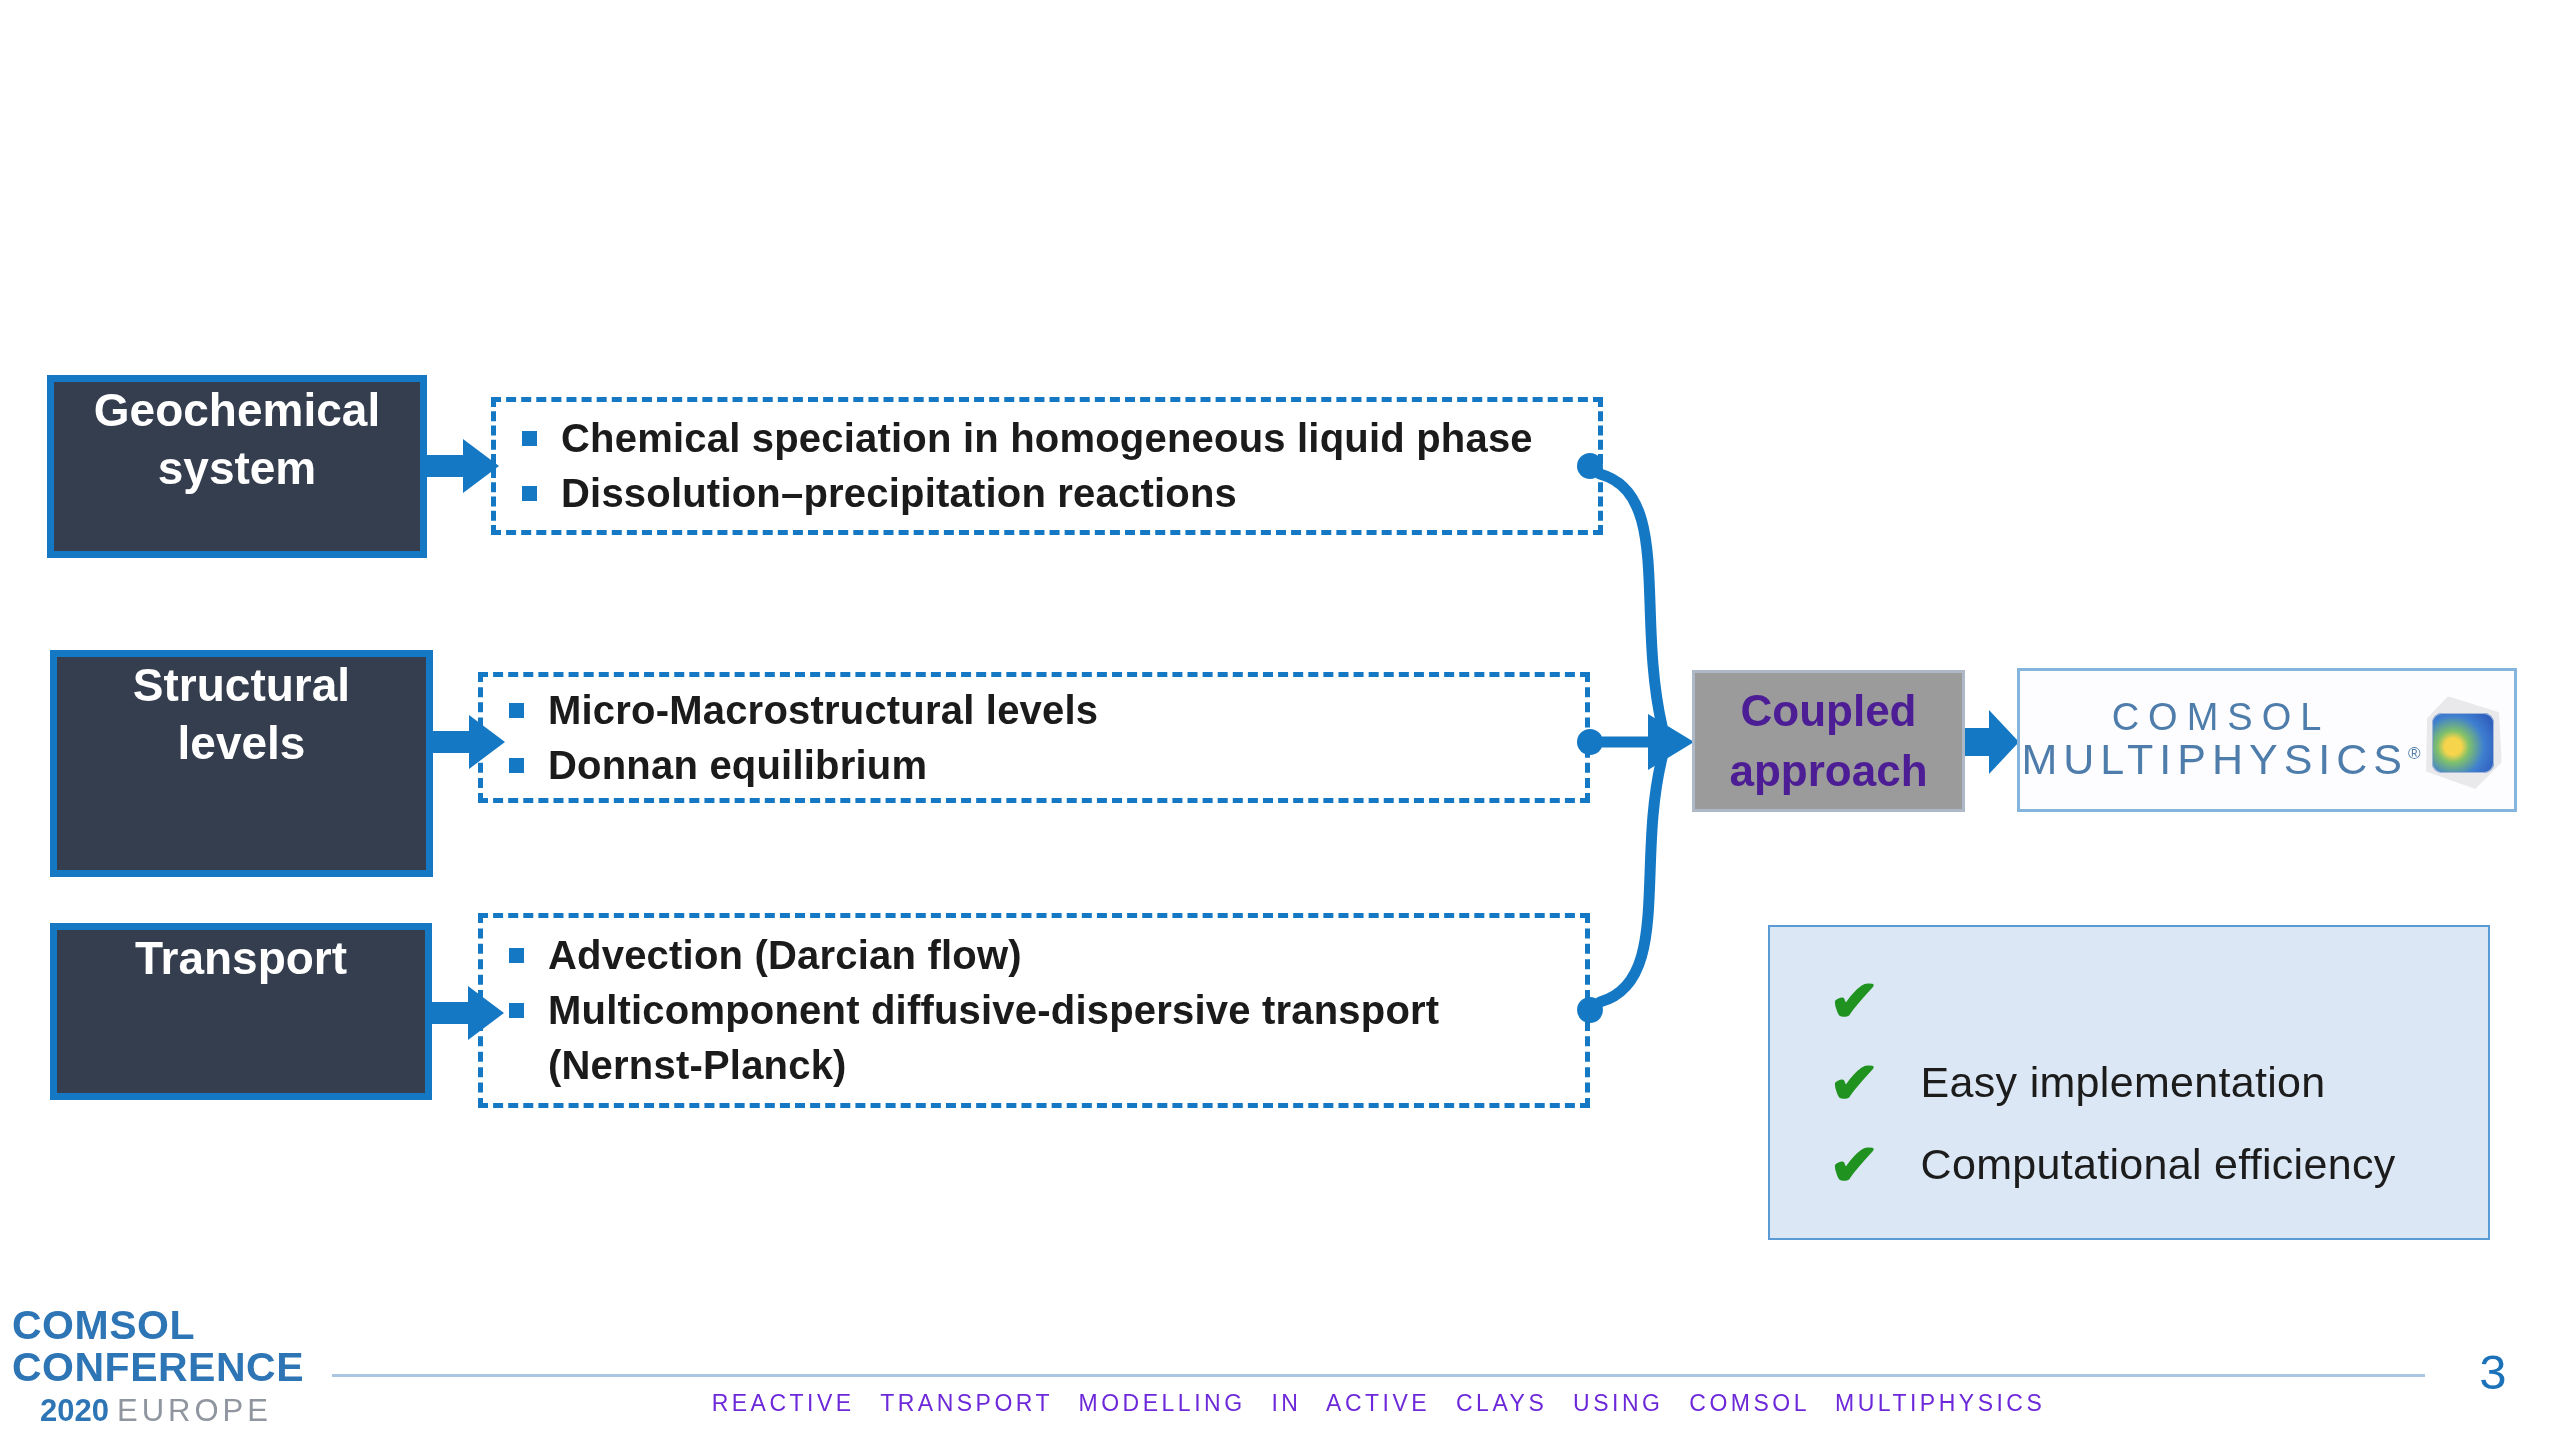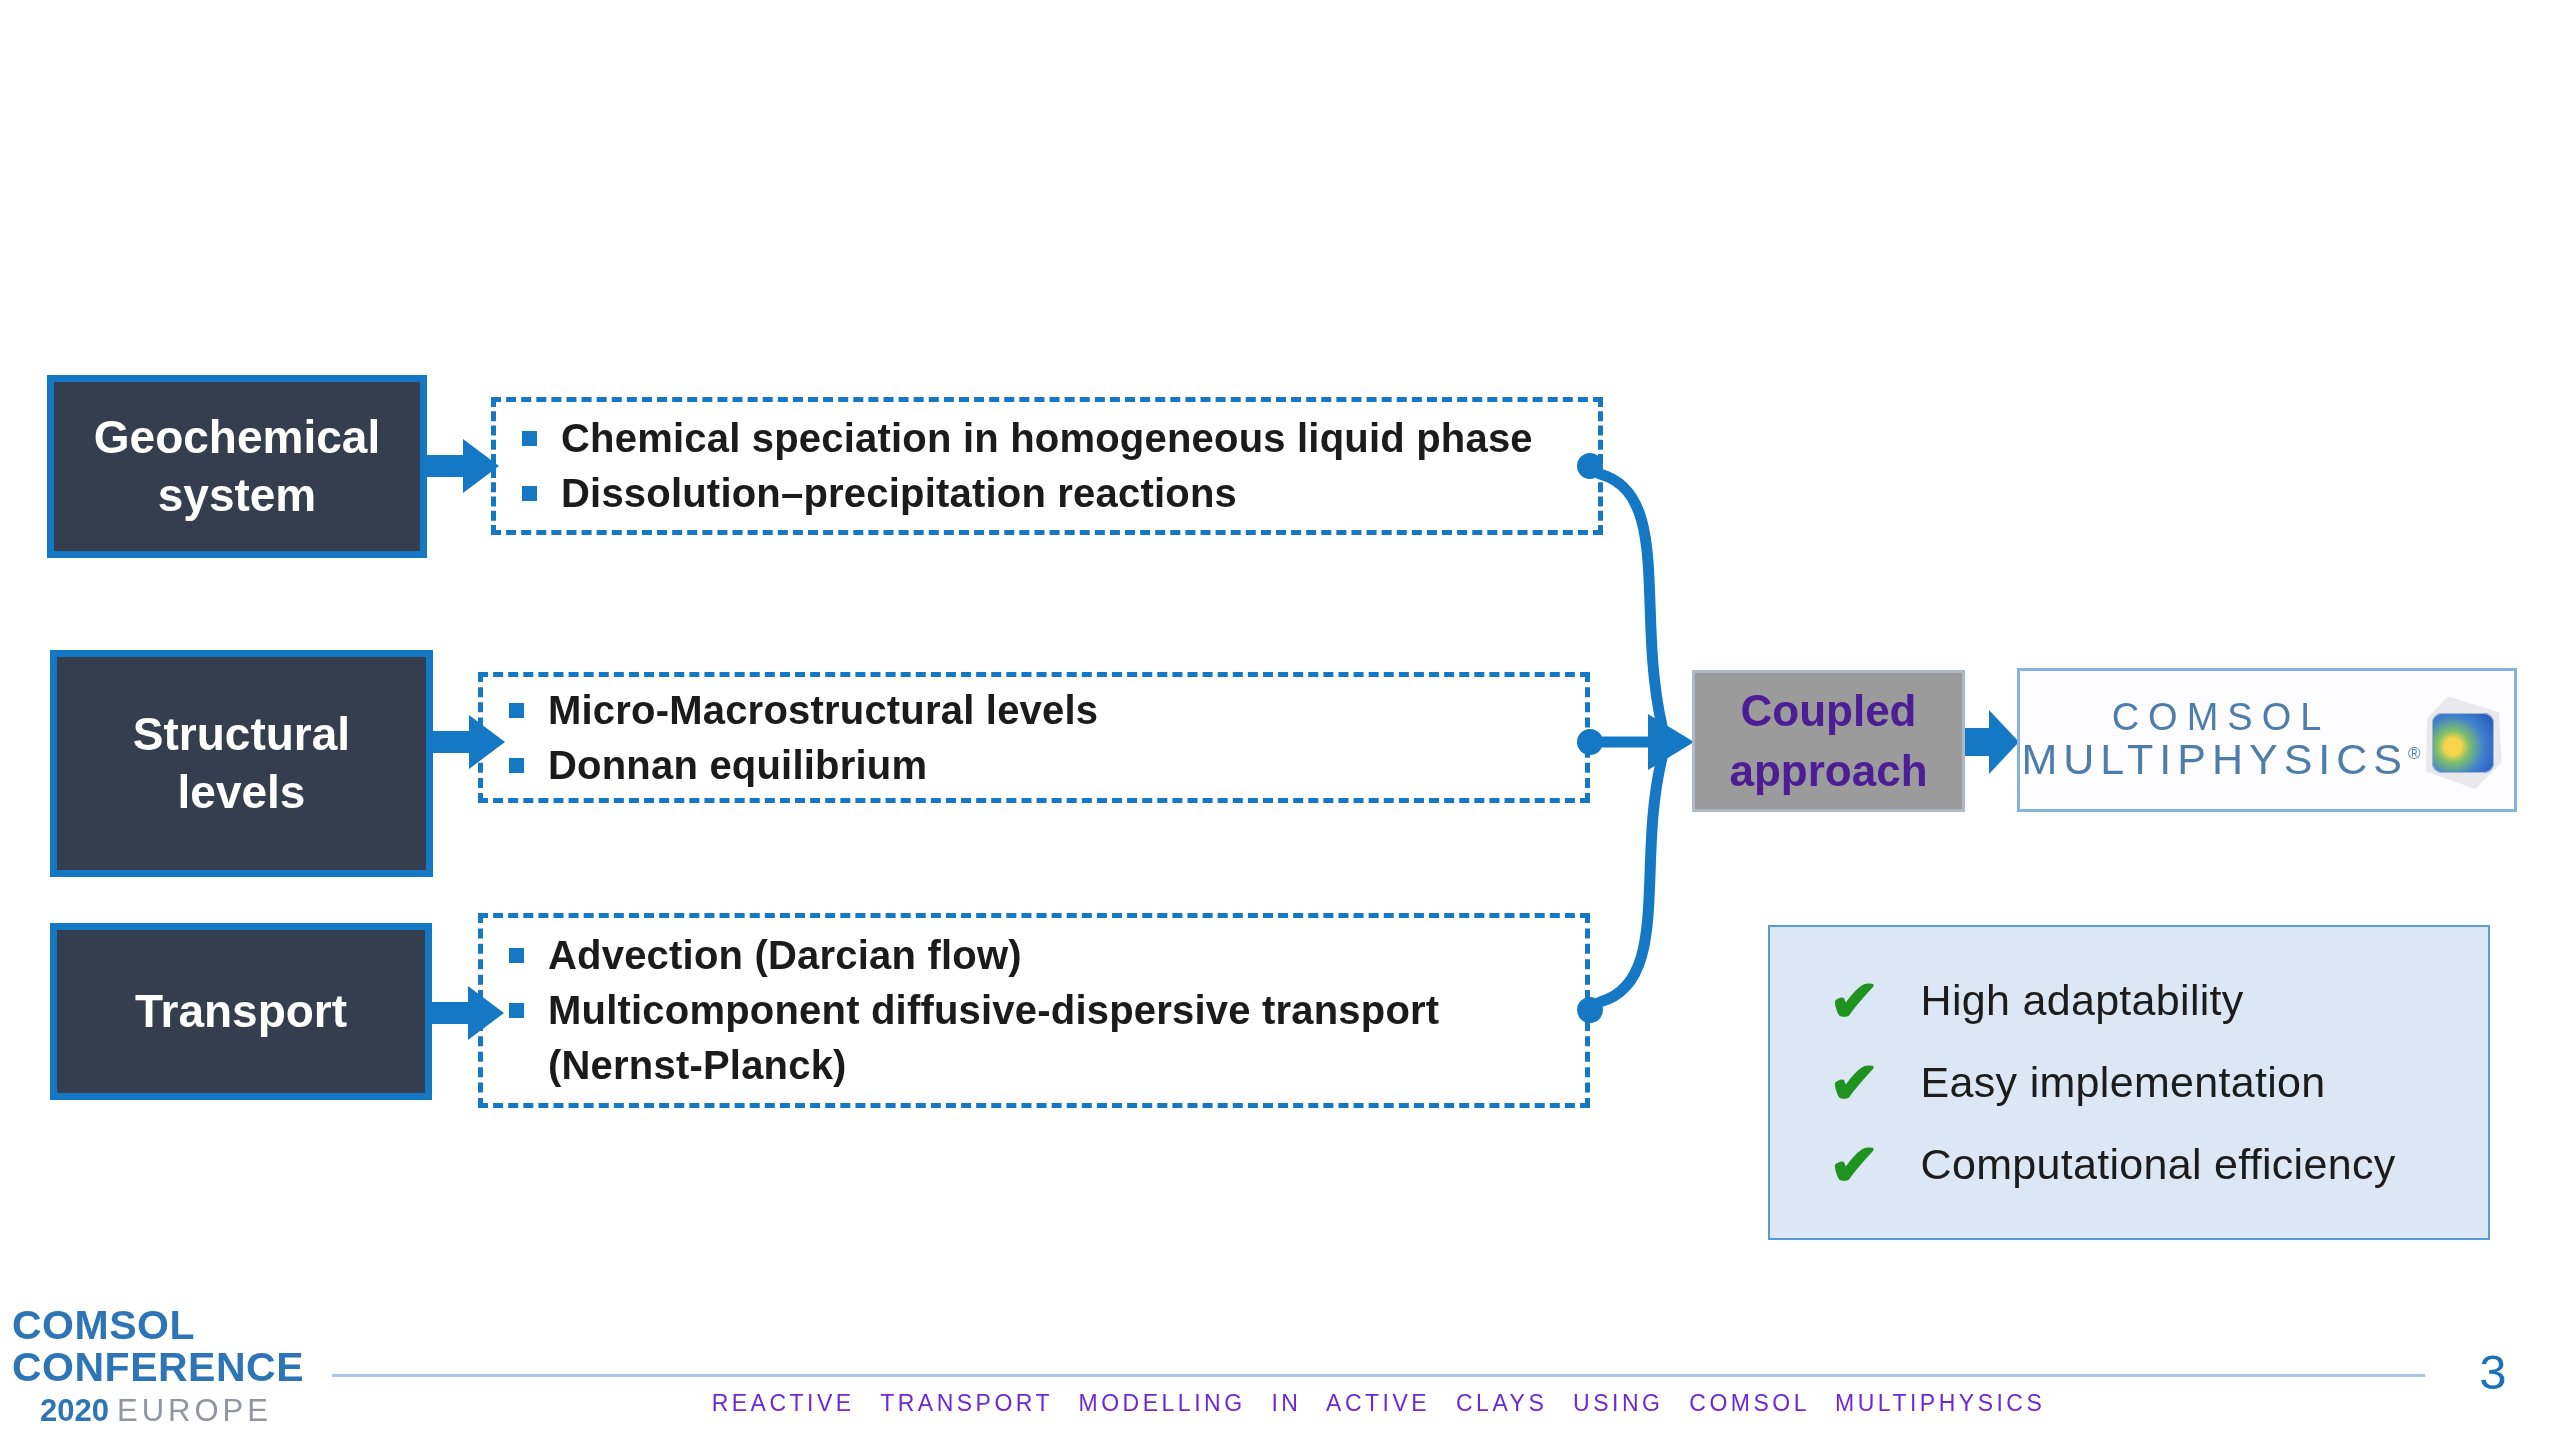--- a/index.html
+++ b/index.html
@@ -12,21 +12,21 @@
     position:absolute;left:0;top:42px;width:2481px;height:193px;background:#1478c4;
     display:flex;align-items:center;
   }
   .title-bar h1{
     margin:0 0 0 218px;color:#ffffff;font-size:96px;font-weight:700;
     letter-spacing:0.10em;word-spacing:0.45em;white-space:nowrap;
   }
   
   .dark-box{
     position:absolute;background:#343e4e;border:7px solid #1478c4;box-sizing:border-box;
-    display:flex;align-items:center;justify-content:center;text-align:center;
+    display:flex;justify-content:center;text-align:center;
     color:#ffffff;font-size:46px;font-weight:600;line-height:1.25;padding:0 30px;
   }
   #dark-box-1{left:47px;top:375px;width:380px;height:183px;}
   #dark-box-2{left:50px;top:650px;width:383px;height:227px;}
   #dark-box-3{left:50px;top:923px;width:382px;height:177px;}
   
   .dashed-box{
     position:absolute;border:5px dashed #1478c4;box-sizing:border-box;background:transparent;
     display:flex;flex-direction:column;justify-content:center;padding:10px 20px 10px 26px;
   }
@@ -172,21 +172,20 @@
     </div>
     <div class="comsol-icon-wrap">
       <span class="icon-foil"></span>
       <span class="icon-cube"></span>
     </div>
   </div>
 
   <div class="benefits-box">
     <div class="benefit-row">
       <span class="check-icon">✔</span>
-      <span class="benefit-label">High adaptability</span>
     </div>
     <div class="benefit-row">
       <span class="check-icon">✔</span>
       <span class="benefit-label">Easy implementation</span>
     </div>
     <div class="benefit-row">
       <span class="check-icon">✔</span>
       <span class="benefit-label">Computational efficiency</span>
     </div>
   </div>

